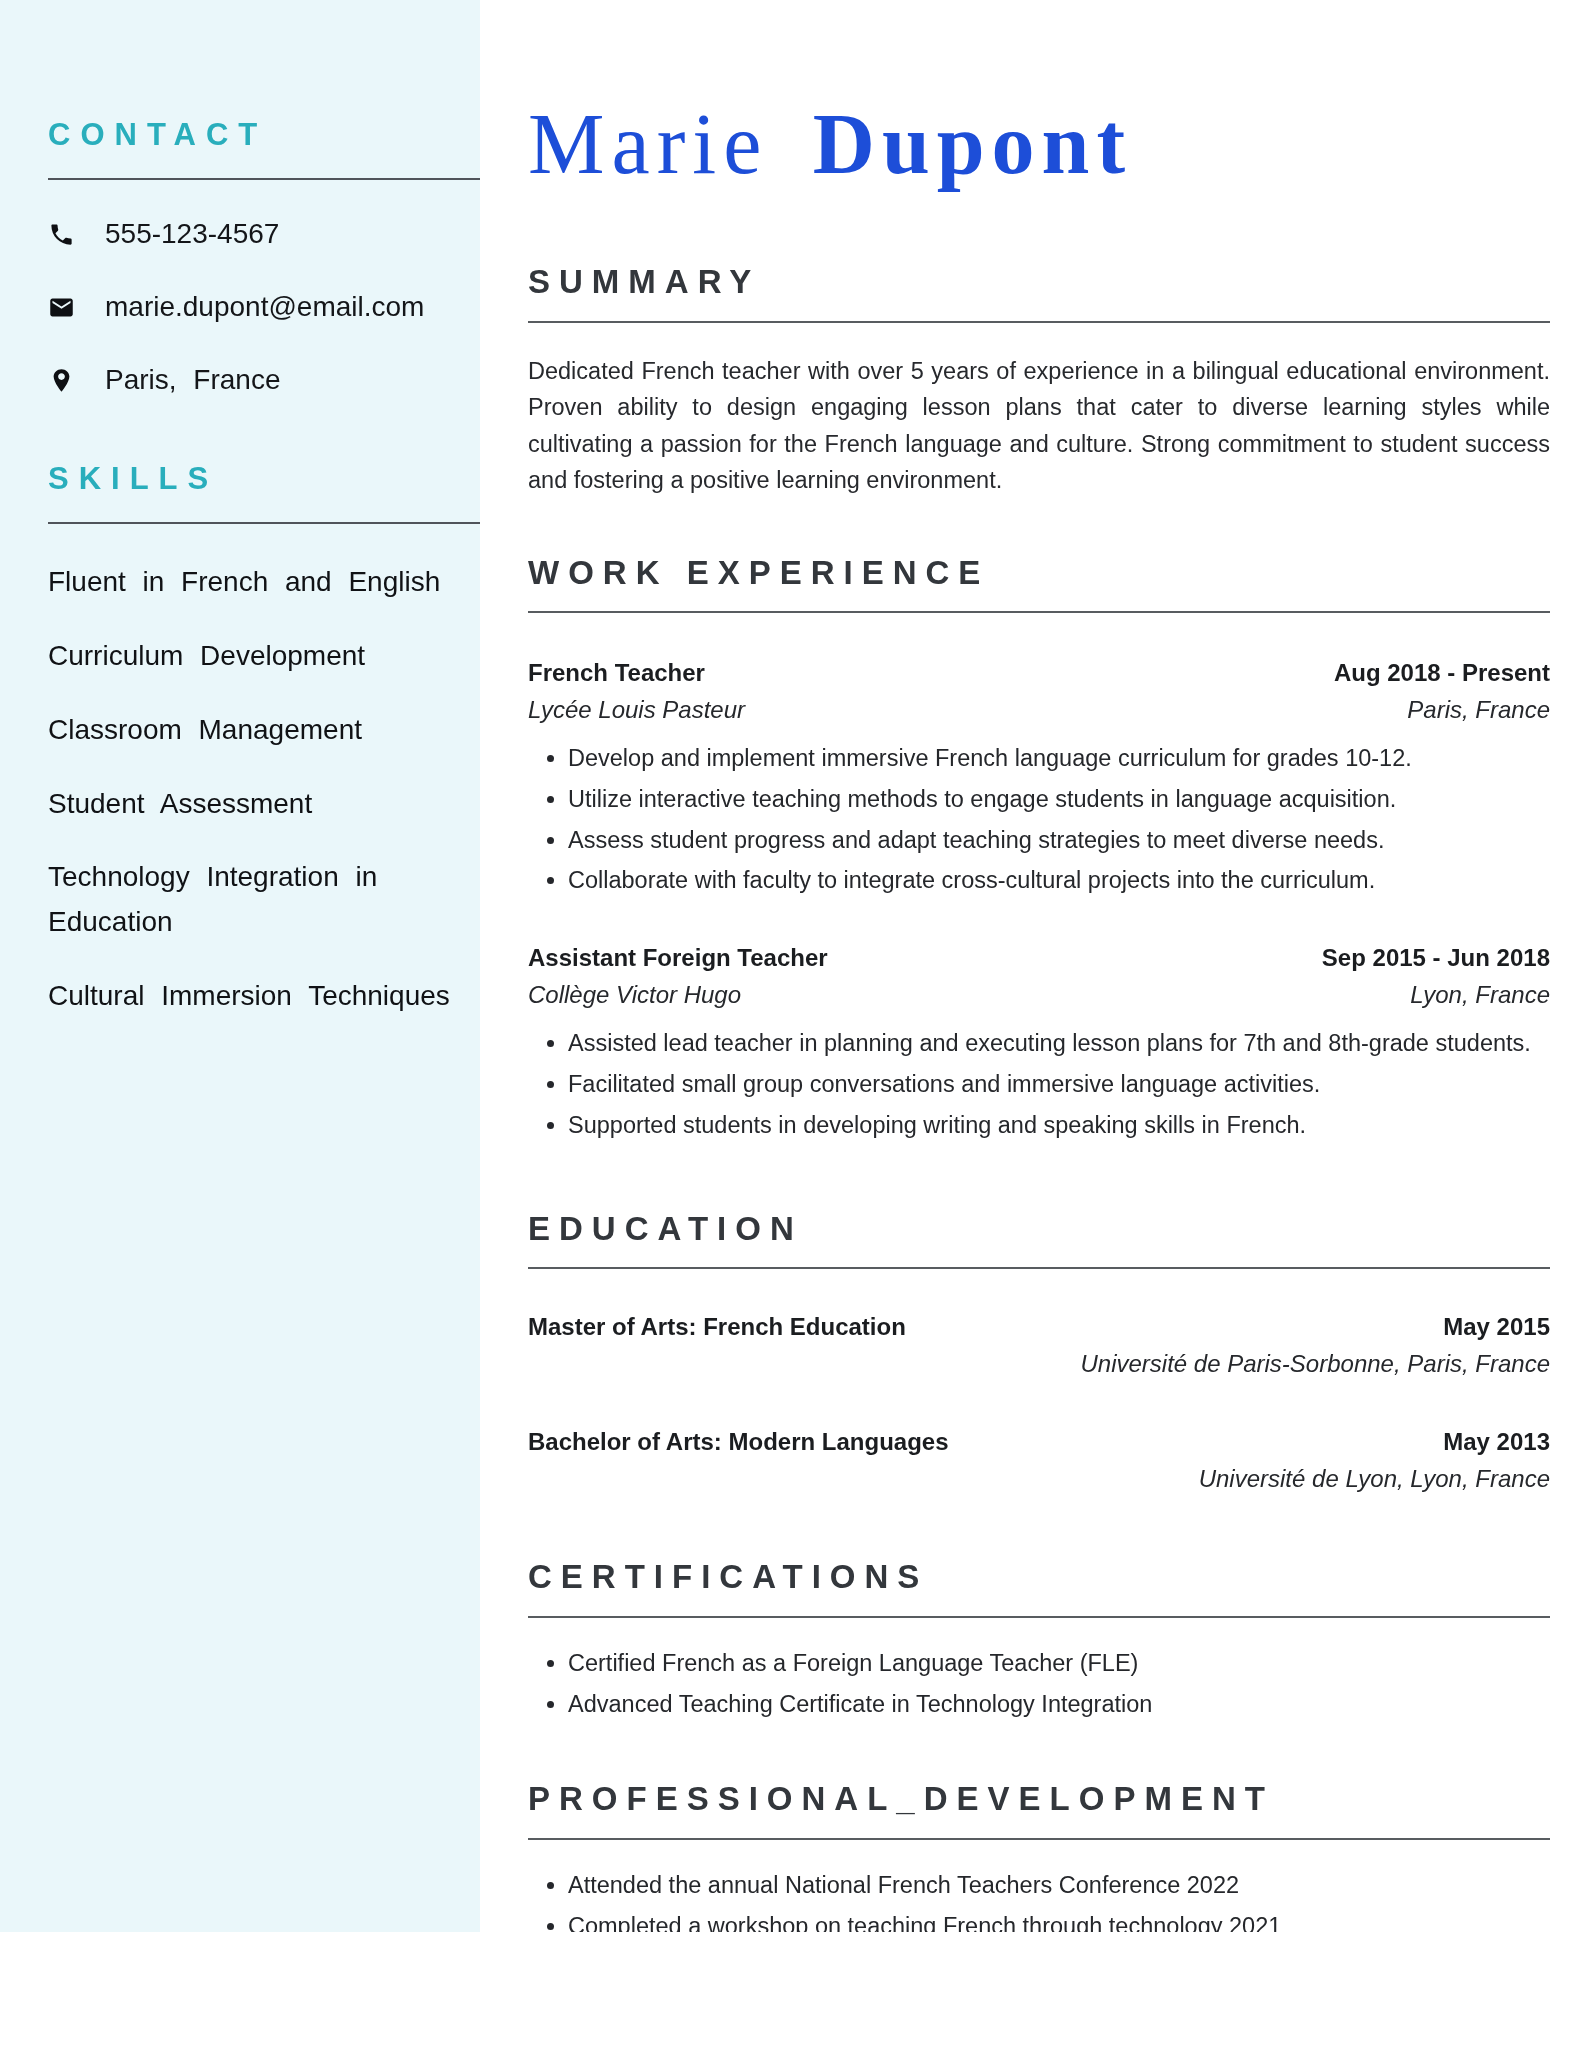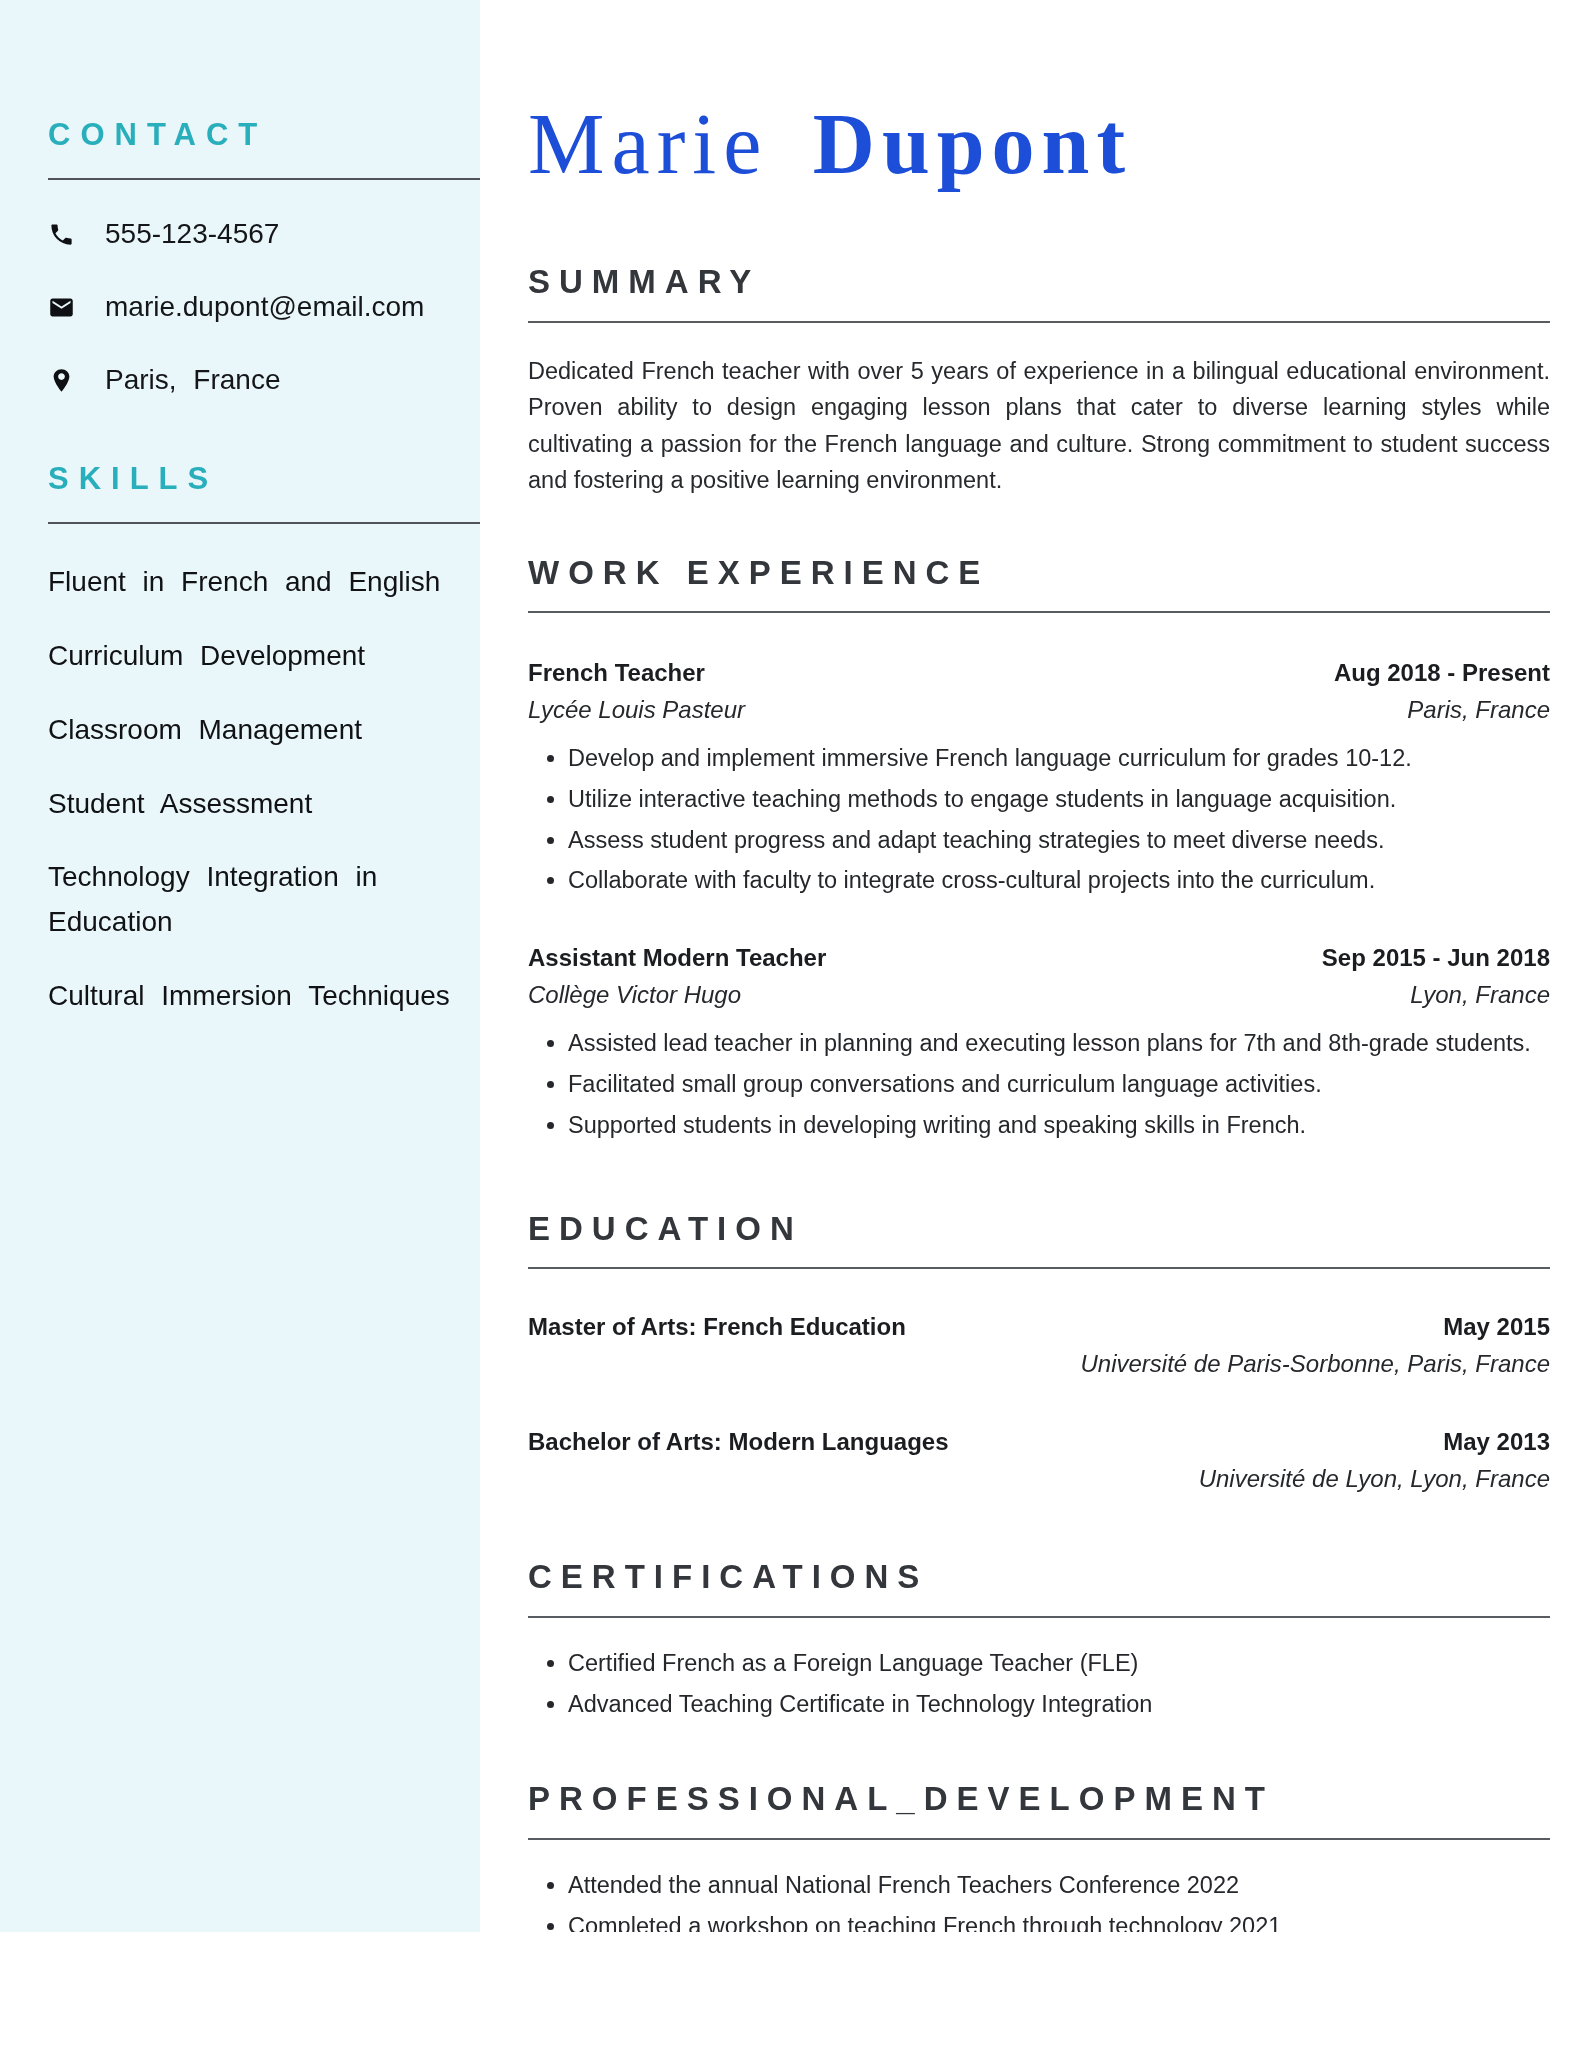--- a/index.html
+++ b/index.html
@@ -143,30 +143,30 @@
         <ul class="bullets">
           <li>Develop and implement immersive French language curriculum for grades 10-12.</li>
           <li>Utilize interactive teaching methods to engage students in language acquisition.</li>
           <li>Assess student progress and adapt teaching strategies to meet diverse needs.</li>
           <li>Collaborate with faculty to integrate cross-cultural projects into the curriculum.</li>
         </ul>
       </div>
 
       <div class="job">
         <div class="row-split">
-          <span class="job-title">Assistant Modern Teacher</span>
+          <span class="job-title">Assistant Foreign Teacher</span>
           <span class="job-dates">Sep 2015 - Jun 2018</span>
         </div>
         <div class="row-split job-sub">
           <span>Collège Victor Hugo</span>
           <span>Lyon, France</span>
         </div>
         <ul class="bullets">
           <li>Assisted lead teacher in planning and executing lesson plans for 7th and 8th-grade students.</li>
-          <li>Facilitated small group conversations and curriculum language activities.</li>
+          <li>Facilitated small group conversations and immersive language activities.</li>
           <li>Supported students in developing writing and speaking skills in French.</li>
         </ul>
       </div>
     </section>
 
     <section class="edu-section">
       <div class="sec-heading">EDUCATION</div>
       <hr class="sec-rule">
 
       <div class="edu">

